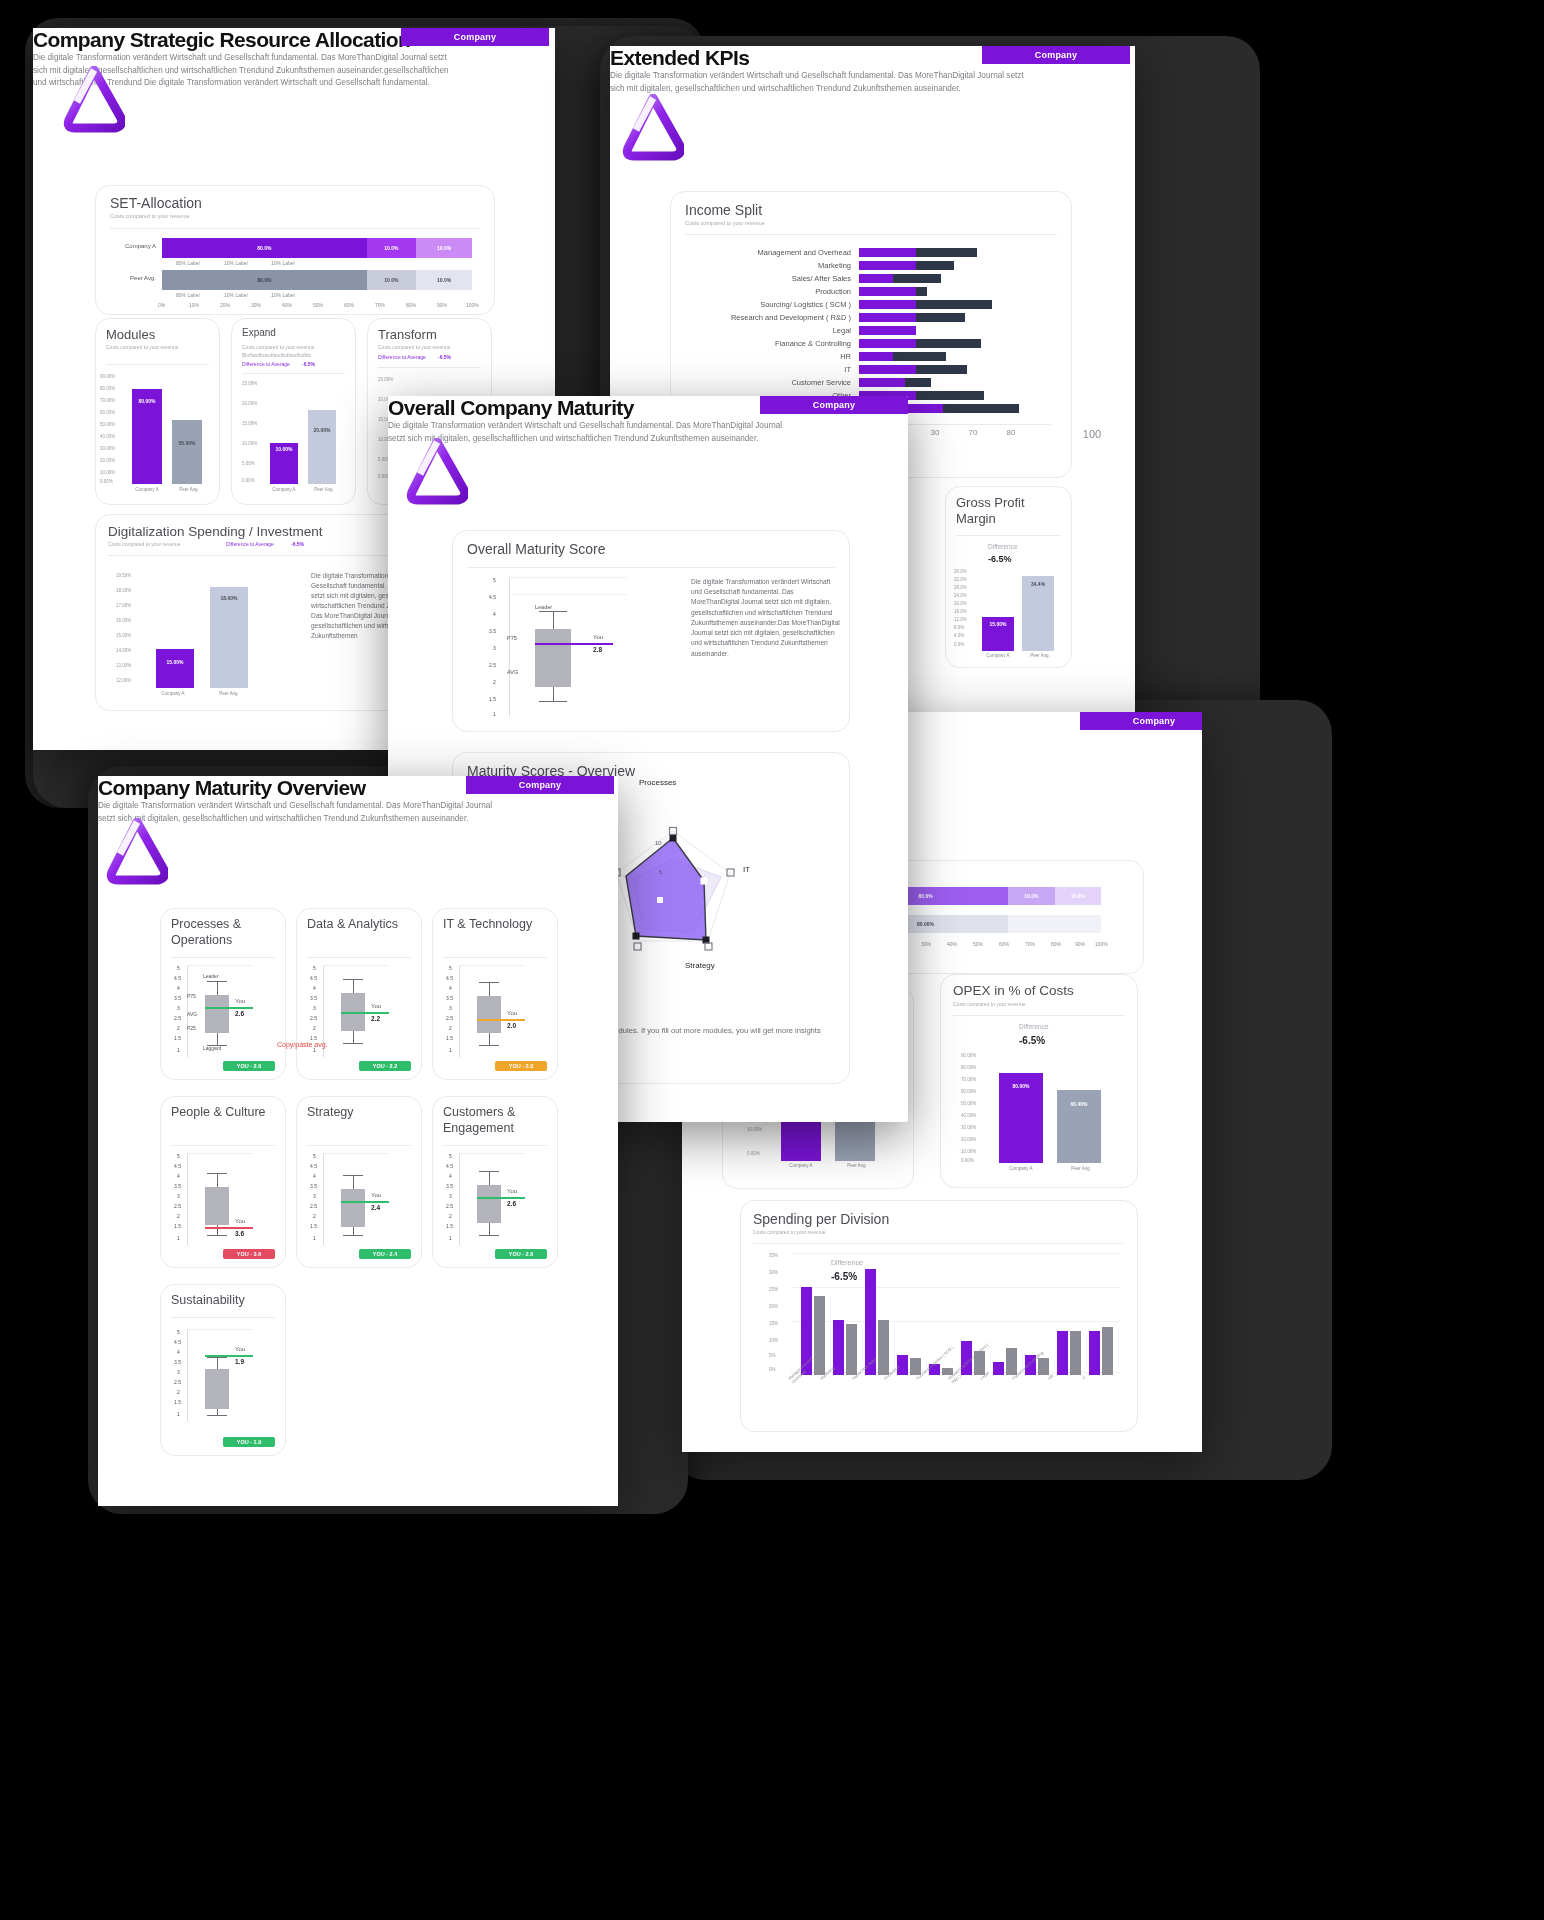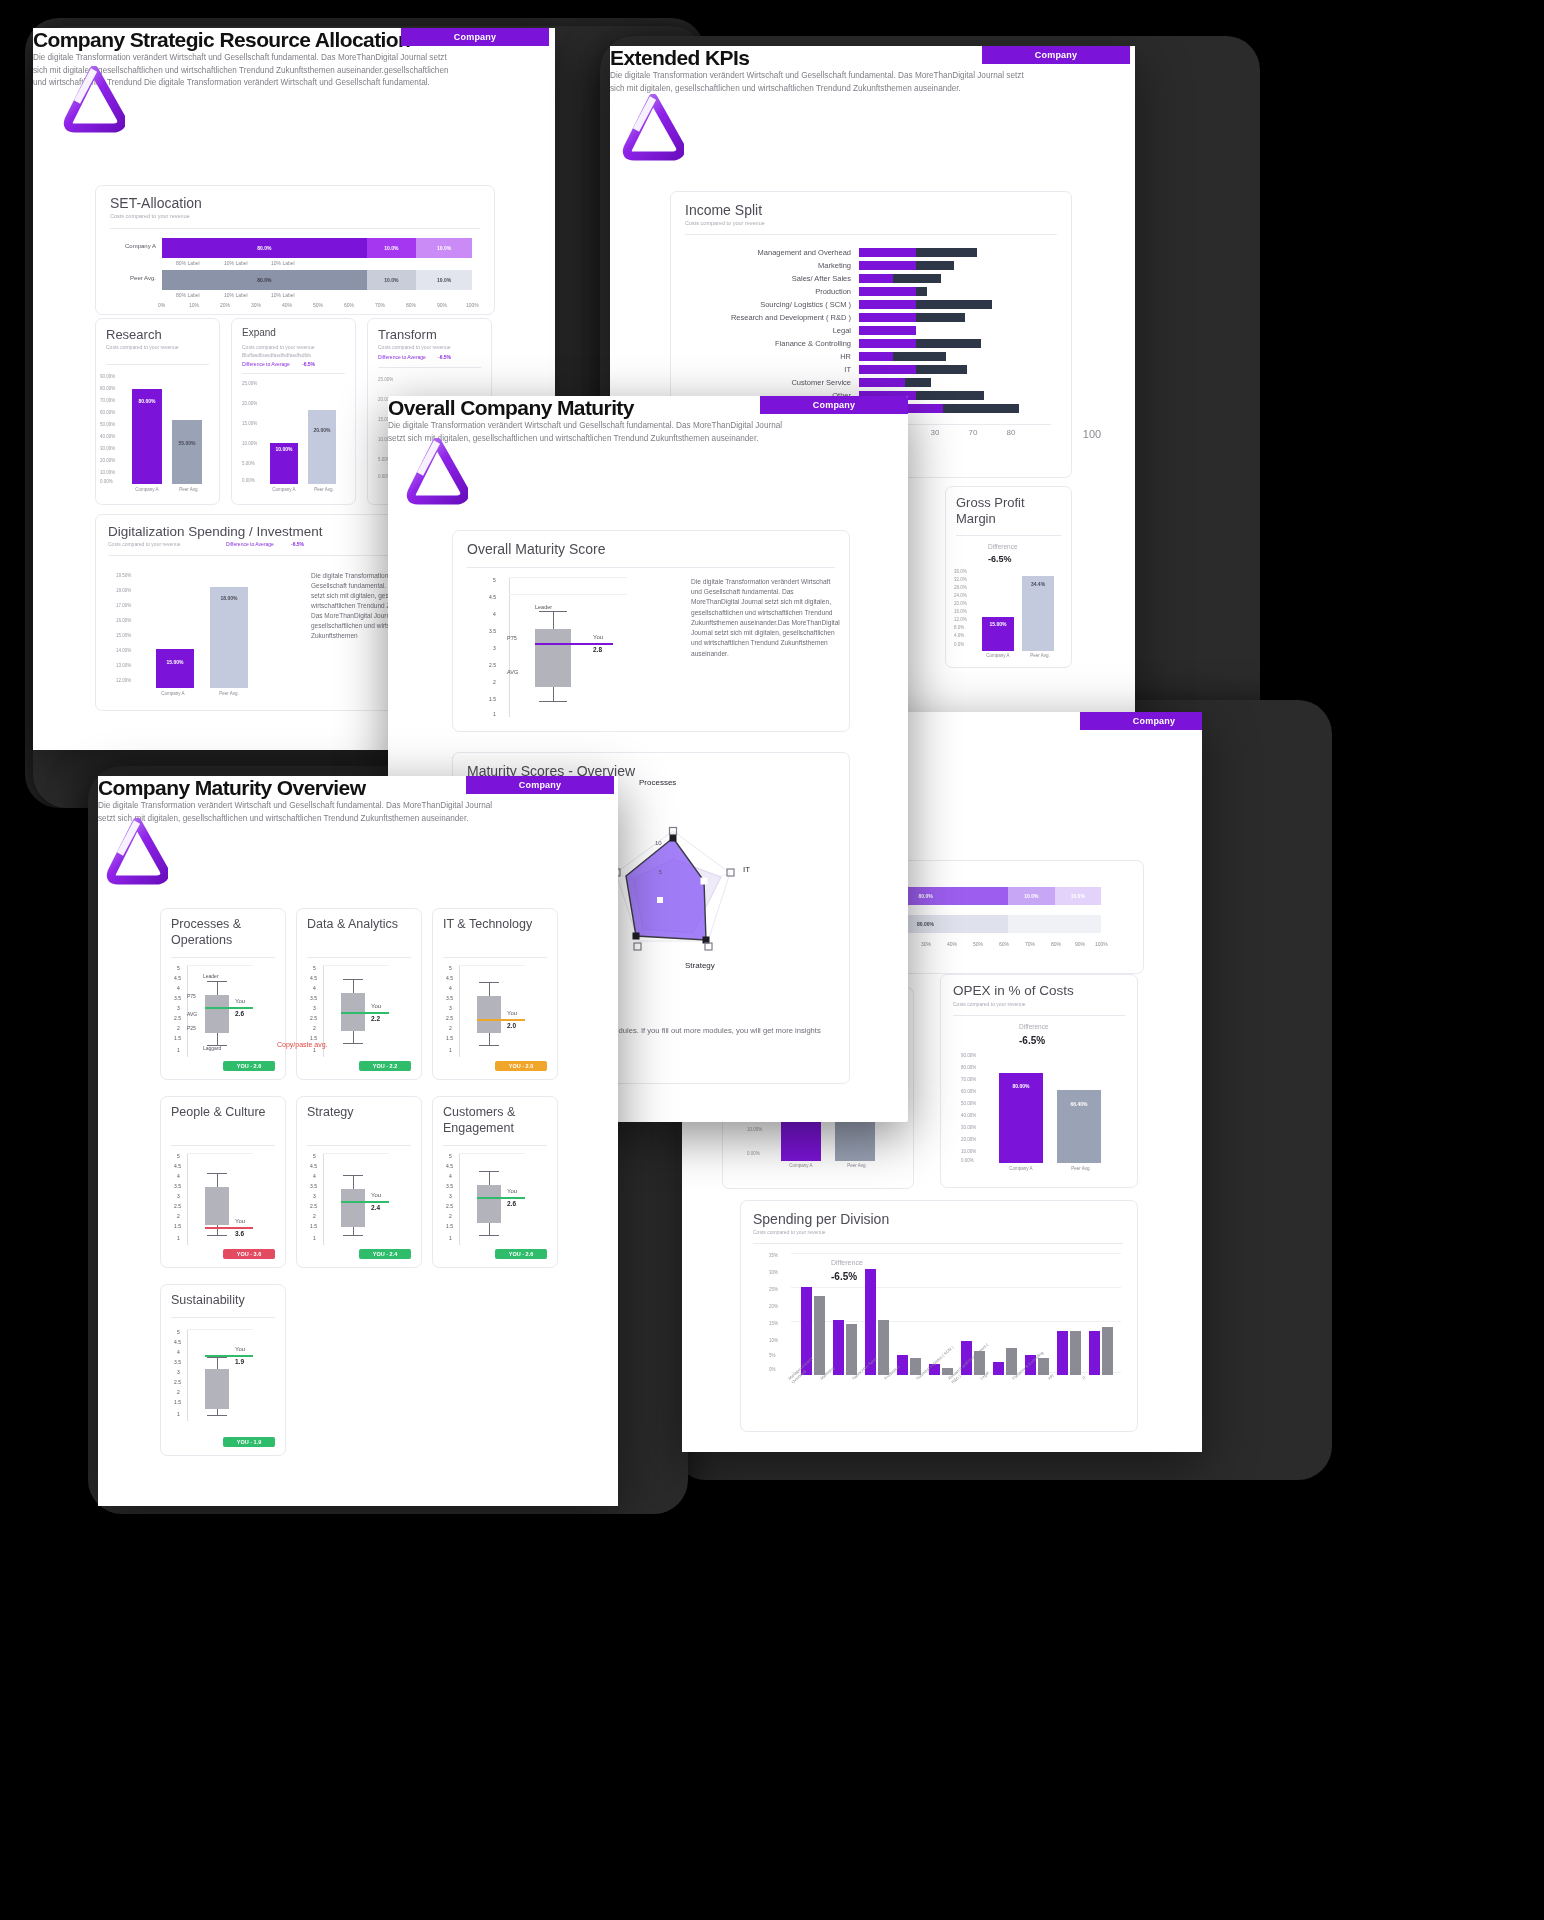--- a/index.html
+++ b/index.html
@@ -22,21 +22,21 @@
 
   
   .logo{position:absolute;}
   .logo svg{display:block;}
 
   
   .h1{font-weight:800;color:#111;letter-spacing:-.6px;}
   .lede{color:#7e7e86;line-height:1.55;}
 
   
-  .card{position:absolute;background:#fff;border:1px solid #e9e9ef;border-radius:7px;}
+  .card{position:absolute;background:#fff;border:1px solid #e9e9ef;border-radius:15px;}
   .card-t{color:#4c4c55;font-weight:400;}
   .card-s{color:#a9a9b4;}
   .card-diff{color:#8a2ee0;}
   .rule{position:absolute;height:1px;background:#e9e9ef;}
 
   
   .sbar{position:absolute;height:20px;display:flex;overflow:hidden;}
   .sseg{height:100%;display:flex;align-items:center;justify-content:center;
         font-size:5px;color:#fff;font-weight:700;}
   .axlbl{position:absolute;font-size:5px;color:#8a8a93;}
@@ -137,21 +137,21 @@
         <span class="axlbl" style="left:155px;">50%</span>
         <span class="axlbl" style="left:186px;">60%</span>
         <span class="axlbl" style="left:217px;">70%</span>
         <span class="axlbl" style="left:248px;">80%</span>
         <span class="axlbl" style="left:279px;">90%</span>
         <span class="axlbl" style="left:308px;">100%</span>
       </div>
     </div>
 
     <div class="card" style="left:62px;top:290px;width:123px;height:185px;">
-      <div class="card-t" style="position:absolute;left:10px;top:8px;font-size:13px;">Research</div>
+      <div class="card-t" style="position:absolute;left:10px;top:8px;font-size:13px;">Modules</div>
       <div class="card-s" style="position:absolute;left:10px;top:25px;font-size:5px;">Costs compared to your revenue</div>
       <div class="rule" style="left:10px;top:45px;width:103px;"></div>
       <div style="position:absolute;left:30px;top:55px;width:82px;height:110px;">
         <div class="ytick" style="left:-26px;top:0px;">90.00%</div>
         <div class="ytick" style="left:-26px;top:12px;">80.00%</div>
         <div class="ytick" style="left:-26px;top:24px;">70.00%</div>
         <div class="ytick" style="left:-26px;top:36px;">60.00%</div>
         <div class="ytick" style="left:-26px;top:48px;">50.00%</div>
         <div class="ytick" style="left:-26px;top:60px;">40.00%</div>
         <div class="ytick" style="left:-26px;top:72px;">30.00%</div>

